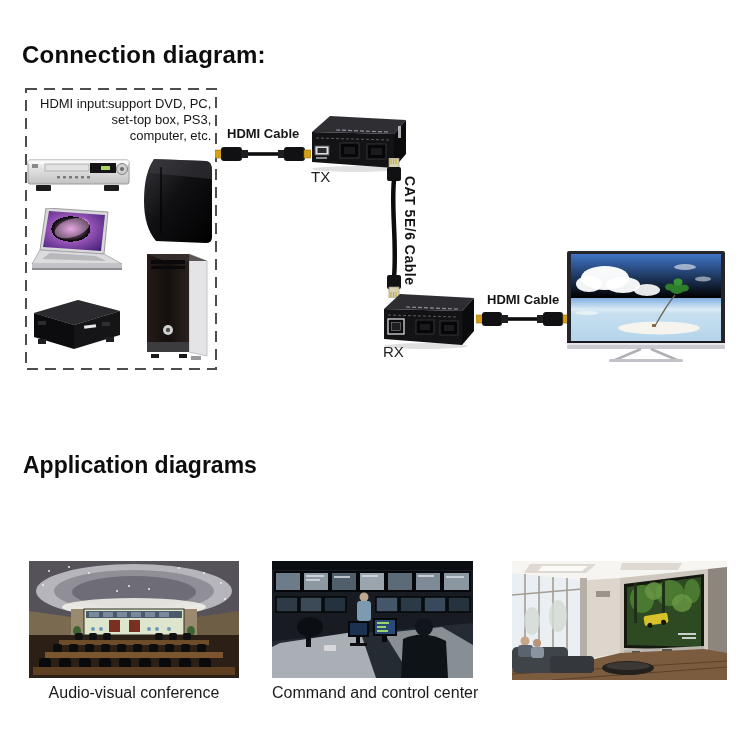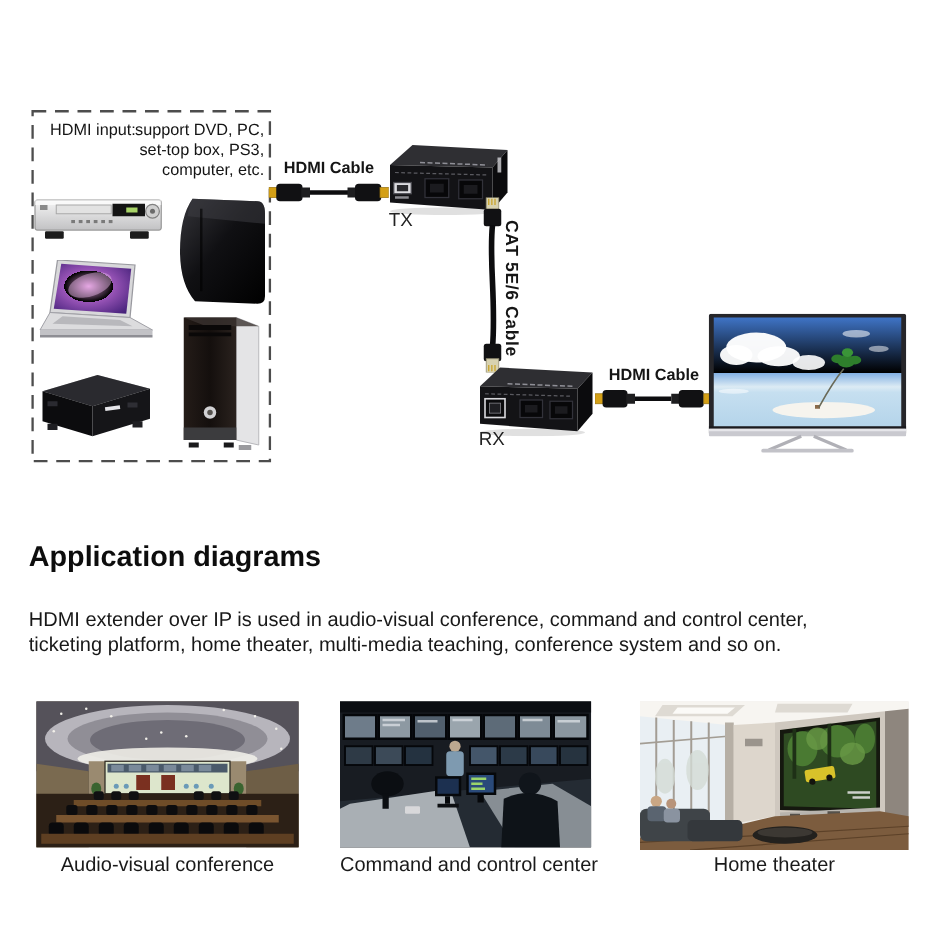--- a/index.html
+++ b/index.html
@@ -15,20 +15,21 @@
              color:#151515;letter-spacing:.5px;white-space:nowrap;}
   .para{font-size:16px;line-height:20px;color:#181818;white-space:nowrap;}
   .caption{font-size:16px;color:#1a1a1a;text-align:center;white-space:nowrap;}
   svg{display:block;}
 </style>
 </head>
 <body>
 
 <div class="page">
 
+  <div class="abs h1" style="left:22px;top:41px;">Connection diagram:</div>
 
   <svg class="abs" style="left:25px;top:88px;" width="192" height="282">
     <rect x="1" y="1" width="190" height="280" fill="none" stroke="#4d4d4d" stroke-width="2" stroke-dasharray="11 7"></rect>
   </svg>
 
   <div class="abs small" style="left:40px;top:96px;">HDMI input:</div>
   <div class="abs small" style="left:108px;top:96px;line-height:16px;text-align:right;">
     <div>support DVD, PC,</div>
     <div>set-top box, PS3,</div>
     <div>computer, etc.</div>
@@ -232,25 +233,21 @@
       <ellipse cx="111" cy="31" rx="4.5" ry="3.5" fill="#3a9438"></ellipse>
     </g>
     <rect x="0" y="90" width="158" height="2" fill="#1a1a1e"></rect>
     <rect x="0" y="92" width="158" height="6" rx="1" fill="#c9c9cf"></rect>
     <rect x="0" y="92" width="158" height="2" fill="#e6e6ea"></rect>
     <line x1="74" y1="98" x2="48" y2="109" stroke="#b0b0b6" stroke-width="2.5"></line>
     <line x1="84" y1="98" x2="110" y2="109" stroke="#b0b0b6" stroke-width="2.5"></line>
     <rect x="42" y="108" width="74" height="3" rx="1.5" fill="#c2c2c8"></rect>
   </svg>
 
-  <div class="abs h2" style="left:23px;top:432px;">Application diagrams</div>
-  <div class="abs para" style="left:23px;top:487px;">
-    <div>HDMI extender over IP is used in audio-visual conference, command and control center,</div>
-    <div>ticketing platform, home theater, multi-media teaching, conference system and so on.</div>
-  </div>
+  <div class="abs h2" style="left:23px;top:452px;">Application diagrams</div>
 
   <svg class="abs" style="left:29px;top:561px;" width="210" height="117" viewBox="0 0 210 117">
     <rect width="210" height="117" fill="#3a3228"></rect>
     <rect width="210" height="56" fill="#55525a"></rect>
     <ellipse cx="105" cy="30" rx="98" ry="27" fill="#b7b5bc"></ellipse>
     <ellipse cx="105" cy="30" rx="80" ry="21" fill="#908e96"></ellipse>
     <ellipse cx="105" cy="31" rx="62" ry="16" fill="#6e6c76"></ellipse>
     <ellipse cx="105" cy="46" rx="72" ry="9" fill="#efeee8" opacity=".9"></ellipse>
     <g fill="#f2f0ea">
       <circle cx="20" cy="10" r="1"></circle>
@@ -465,15 +462,14 @@
       </g>
     <rect x="0" y="86" width="56" height="26" rx="5" fill="#3f4448"></rect>
     <rect x="38" y="95" width="44" height="17" rx="4" fill="#34383c"></rect>
     <circle cx="13" cy="80" r="4.5" fill="#c9a684"></circle>
     <rect x="6" y="84" width="15" height="12" rx="3" fill="#5a6470"></rect>
     <circle cx="25" cy="82" r="4" fill="#b8947a"></circle>
     <rect x="19" y="86" width="13" height="11" rx="3" fill="#8a93a0"></rect>
     <ellipse cx="116" cy="107" rx="26" ry="7" fill="#23211e"></ellipse>
     <ellipse cx="116" cy="105" rx="22" ry="4" fill="#3c3833"></ellipse>
   </svg>
-  <div class="abs caption" style="left:512px;top:684px;width:215px;">Home theater</div>
 
 </div>
 
 </body></html>

